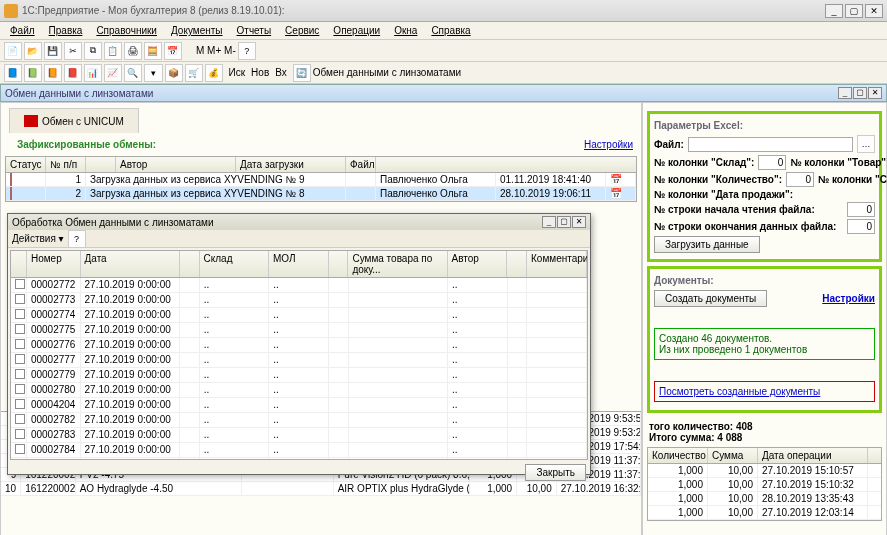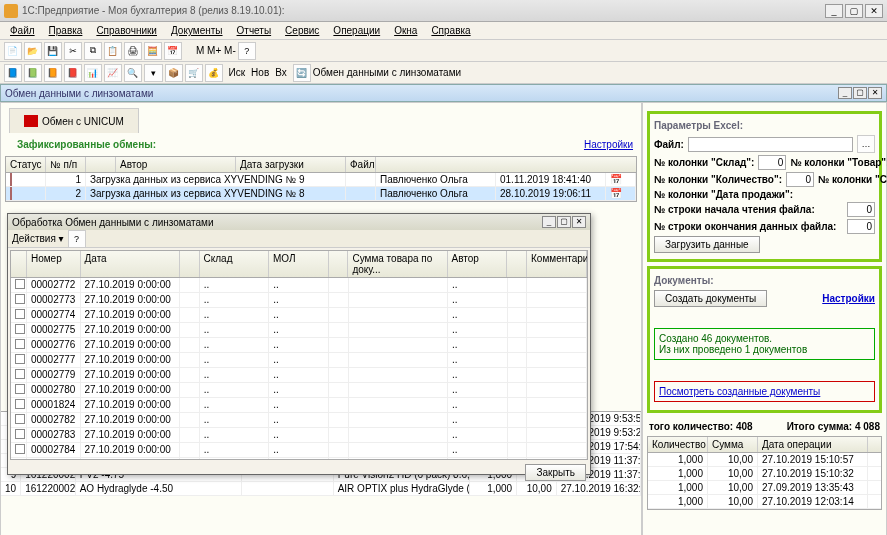--- a/index.html
+++ b/index.html
@@ -44,21 +44,21 @@
 .dlg-foot{display:flex;justify-content:flex-end;padding:2px 4px;}
 .btn{padding:2px 10px;border:1px solid #999;background:linear-gradient(#fff,#e8e8e0);cursor:pointer;}
 .fieldset{border:3px solid #84cc16;margin:4px 0;padding:4px;}
 .fieldset .legend{color:#667;font-weight:bold;padding:2px 0;}
 .frow{display:flex;align-items:center;gap:4px;margin:2px 0;}
 .frow label{flex:0 0 auto;font-weight:bold;}
 .frow input{border:1px solid #aaa;padding:1px 2px;width:28px;text-align:right;}
 .frow input.wide{flex:1;text-align:left;}
 .greenbox{border:1px solid #0a0;padding:4px;margin:21px 0;color:#060;}
 .redbox{border:1px solid #c00;padding:4px;margin:4px 0;color:#00c;text-decoration:underline;cursor:pointer;}
-.sum-row{display:flex;justify-content:space-between;font-weight:bold;padding:4px 2px;}
+.sum-row{display:flex;justify-content:space-between;font-weight:bold;padding:4px 2px;flex-direction:column;}
 .ck{width:10px;height:10px;border:1px solid #888;background:#fff;display:inline-block;}
 .lower-grid{position:absolute;bottom:0;left:0;right:0;height:130px;border-top:1px solid #aaa;}
 </style>
 </head>
 <body>
 
 <div class="titlebar">
   <div class="ico"></div>
   <div class="txt">1С:Предприятие - Моя бухгалтерия 8 (релиз 8.19.10.01):</div>
   <div class="winbtns">
@@ -359,21 +359,21 @@
               <div class="gc" style="width:70px">..</div>
               <div class="gc" style="width:60px">..</div>
               <div class="gc" style="width:20px"></div>
               <div class="gc" style="width:100px"></div>
               <div class="gc" style="width:60px">..</div>
               <div class="gc" style="width:20px"></div>
               <div class="gc" style="width:60px"></div>
             </div>
             <div class="grid-row">
               <div class="gc" style="width:16px"><span class="ck"></span></div>
-              <div class="gc " style="width:54px">00001824</div>
+              <div class="gc " style="width:54px">00004204</div>
               <div class="gc" style="width:100px">27.10.2019 0:00:00</div>
               <div class="gc" style="width:20px"></div>
               <div class="gc" style="width:70px">..</div>
               <div class="gc" style="width:60px">..</div>
               <div class="gc" style="width:20px"></div>
               <div class="gc" style="width:100px"></div>
               <div class="gc" style="width:60px">..</div>
               <div class="gc" style="width:20px"></div>
               <div class="gc" style="width:60px"></div>
             </div>
@@ -499,21 +499,21 @@
             <div class="gc" style="width:110px">27.10.2019 15:10:57</div>
           </div>
           <div class="grid-row">
             <div class="gc" style="width:60px;text-align:right">1,000</div>
             <div class="gc" style="width:50px;text-align:right">10,00</div>
             <div class="gc" style="width:110px">27.10.2019 15:10:32</div>
           </div>
           <div class="grid-row">
             <div class="gc" style="width:60px;text-align:right">1,000</div>
             <div class="gc" style="width:50px;text-align:right">10,00</div>
-            <div class="gc" style="width:110px">27.09.2019 13:35:43</div>
+            <div class="gc" style="width:110px">28.10.2019 13:35:43</div>
           </div>
           <div class="grid-row">
             <div class="gc" style="width:60px;text-align:right">1,000</div>
             <div class="gc" style="width:50px;text-align:right">10,00</div>
             <div class="gc" style="width:110px">27.10.2019 12:03:14</div>
           </div>
         </div>
     </div>
   </div>
 </div>

